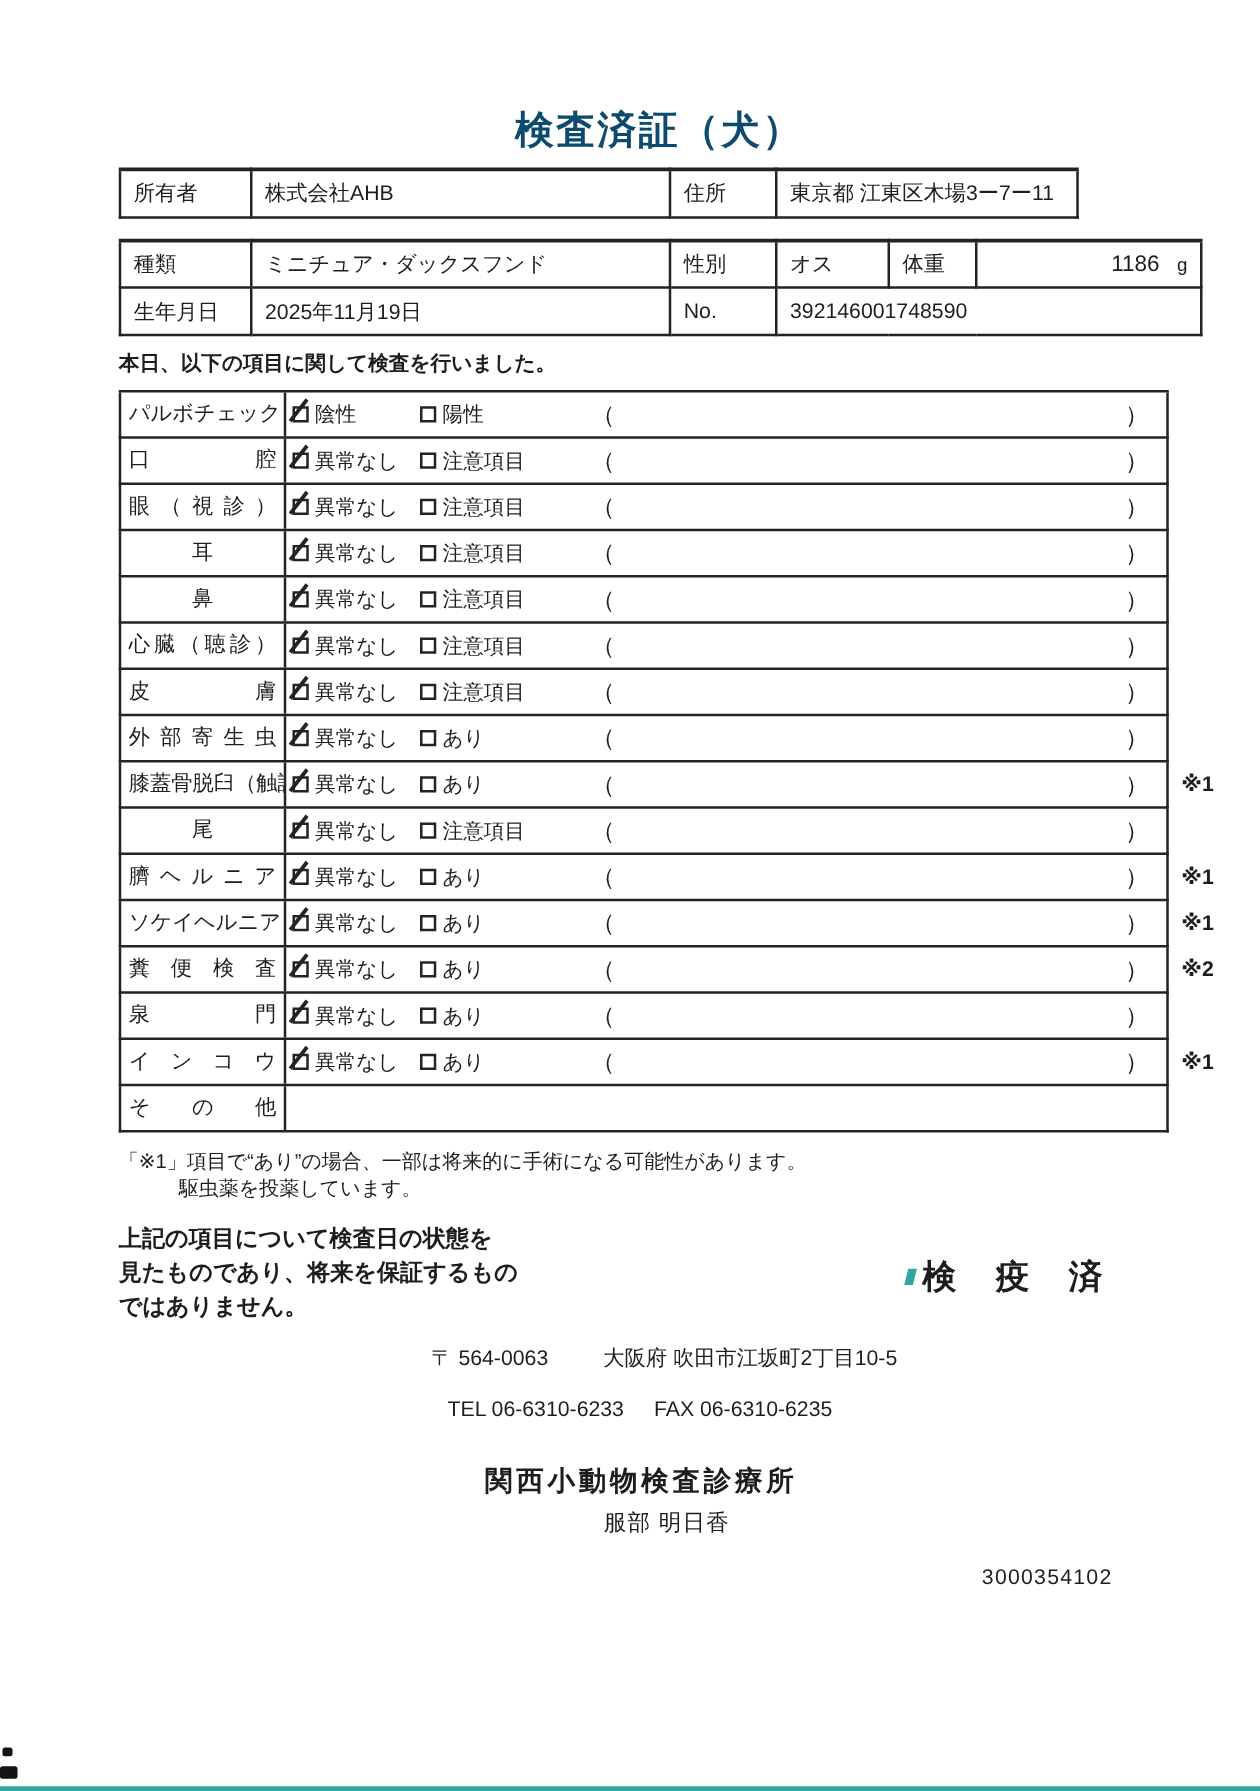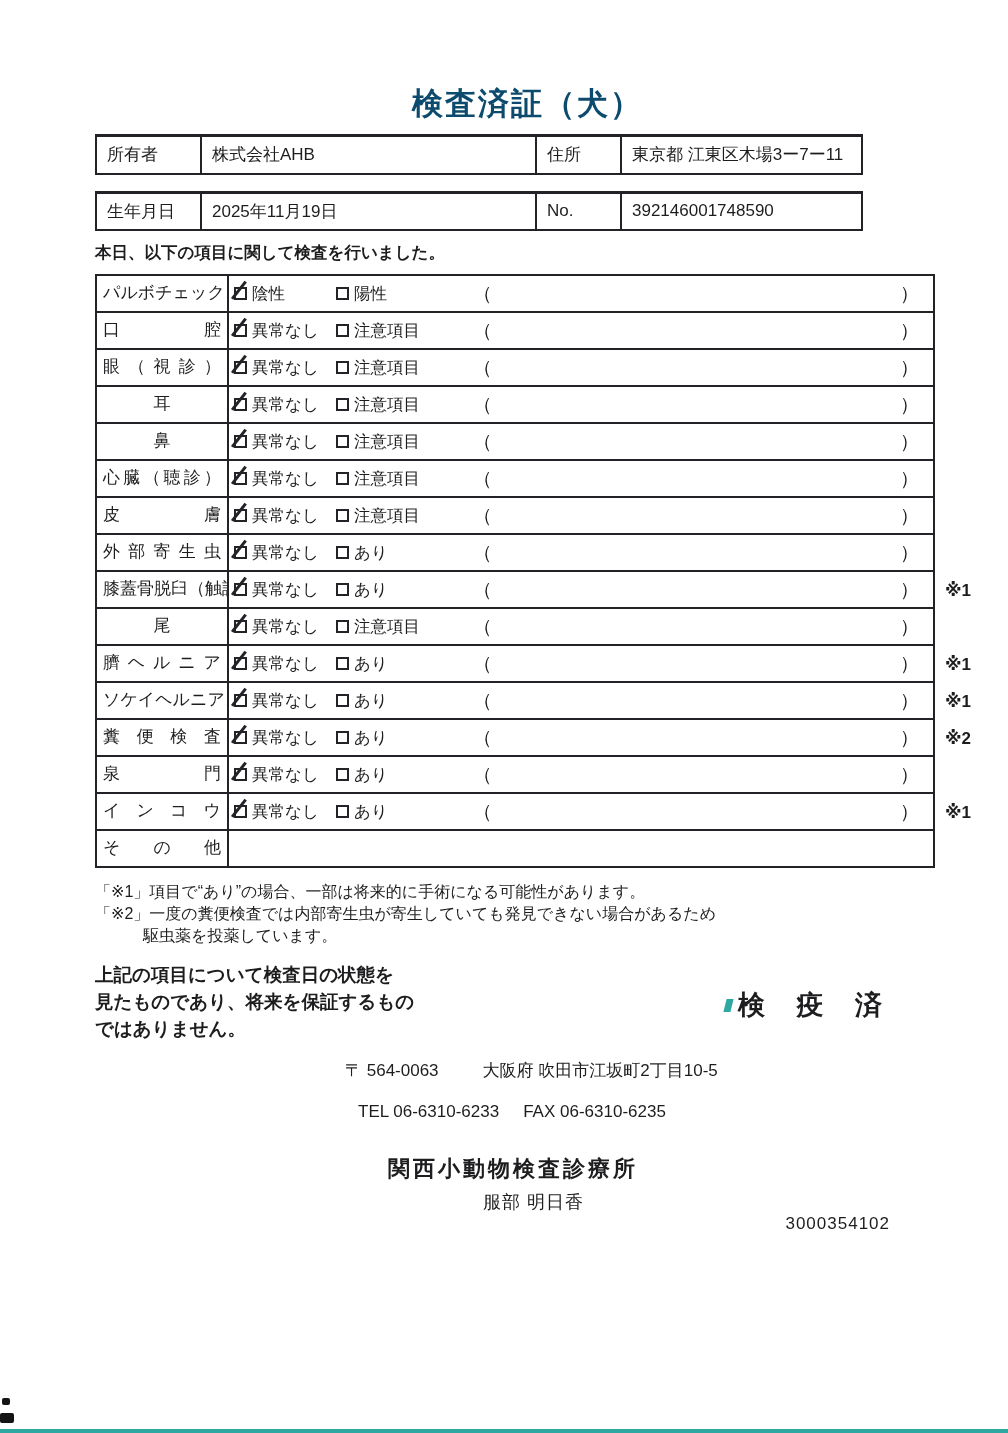--- a/index.html
+++ b/index.html
@@ -139,21 +139,21 @@
   }
 
   .addr1 { margin-top:6px; display:flex; font-size:17px; font-weight:500; }
   .addr1 .postal { margin-left:250px; }
   .addr1 .addr  { margin-left:44px; }
   .addr2 { margin-top:20px; display:flex; font-size:17px; font-weight:500; }
   .addr2 .tel { margin-left:263px; }
   .addr2 .fax { margin-left:24px; }
   .clinic-name { margin-top:32px; margin-left:293px; font-size:22px; font-weight:600; letter-spacing:3px; }
   .clinic-person { margin-top:6px; margin-left:388px; font-size:18px; font-weight:500; letter-spacing:1px; }
-  .serial { text-align:right; padding-right:70px; font-size:17px; font-weight:500; letter-spacing:1px; }
+  .serial { margin-top:22px; text-align:right; padding-right:70px; font-size:17px; font-weight:500; letter-spacing:1px; }
 
   .scan-bottom-line {
     position:absolute; left:0; bottom:0;
     width:1008px; height:4px;
     background:#2fa8a2;
   }
   .scan-mark-1 { position:absolute; left:0; bottom:10px; width:14px; height:10px; background:#141414; border-radius:2px; }
   .scan-mark-2 { position:absolute; left:2px; bottom:28px; width:8px; height:7px; background:#141414; border-radius:2px; }
 </style>
 </head>
@@ -170,20 +170,33 @@
       <td class="w105">所有者</td>
       <td class="w335">株式会社AHB</td>
       <td class="w85">住所</td>
       <td class="w340">東京都 江東区木場3ー7ー11</td>
     </tr>
   </tbody>
     </table>
 
   <table class="tbl animal-tbl">
     <tbody>
+        <tr>
+      <td class="w105">種類</td>
+      <td class="w335">ミニチュア・ダックスフンド</td>
+      <td class="w85">性別</td>
+      <td class="w90">オス</td>
+      <td class="w70">体重</td>
+      <td class="w180">
+        <span class="weight-cell-inner">
+          <span class="wv">1186</span>
+          <span class="wu">g</span>
+        </span>
+      </td>
+    </tr>
     <tr>
       <td class="w105">生年月日</td>
       <td class="w335">2025年11月19日</td>
       <td class="w85">No.</td>
       <td colspan="3">392146001748590</td>
     </tr>
   </tbody>
     </table>
 
   <div class="intro">本日、以下の項目に関して検査を行いました。</div>
@@ -435,21 +448,20 @@
         <span class="marker">※1</span>
       </div>
       <div class="irow">
         <div class="ilabel">その他</div>
         <div class="irest"></div>
       </div>
     </div>
 
   <div class="notes">
     <div>「※1」項目で“あり”の場合、一部は将来的に手術になる可能性があります。</div>
-    <div>「※2」一度の糞便検査では内部寄生虫が寄生していても発見できない場合があるため</div>
     <div class="indent">駆虫薬を投薬しています。</div>
   </div>
 
   <div class="bottom-band">
     <div class="disclaimer">
       <div>上記の項目について検査日の状態を</div>
       <div>見たものであり、将来を保証するもの</div>
       <div>ではありません。</div>
     </div>
     <div class="stamp">

